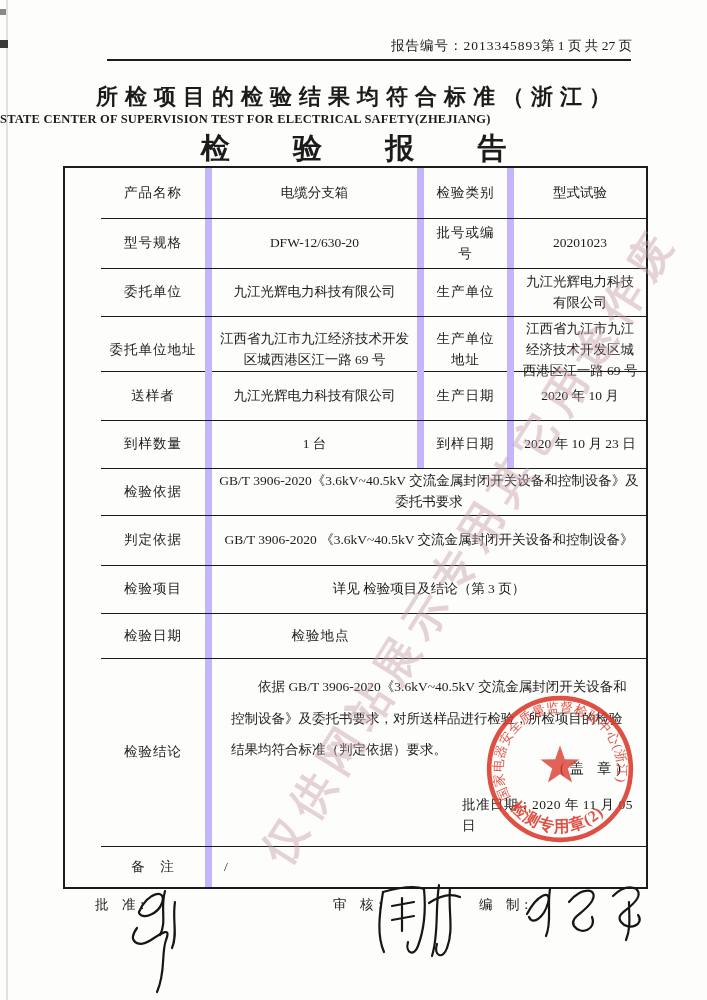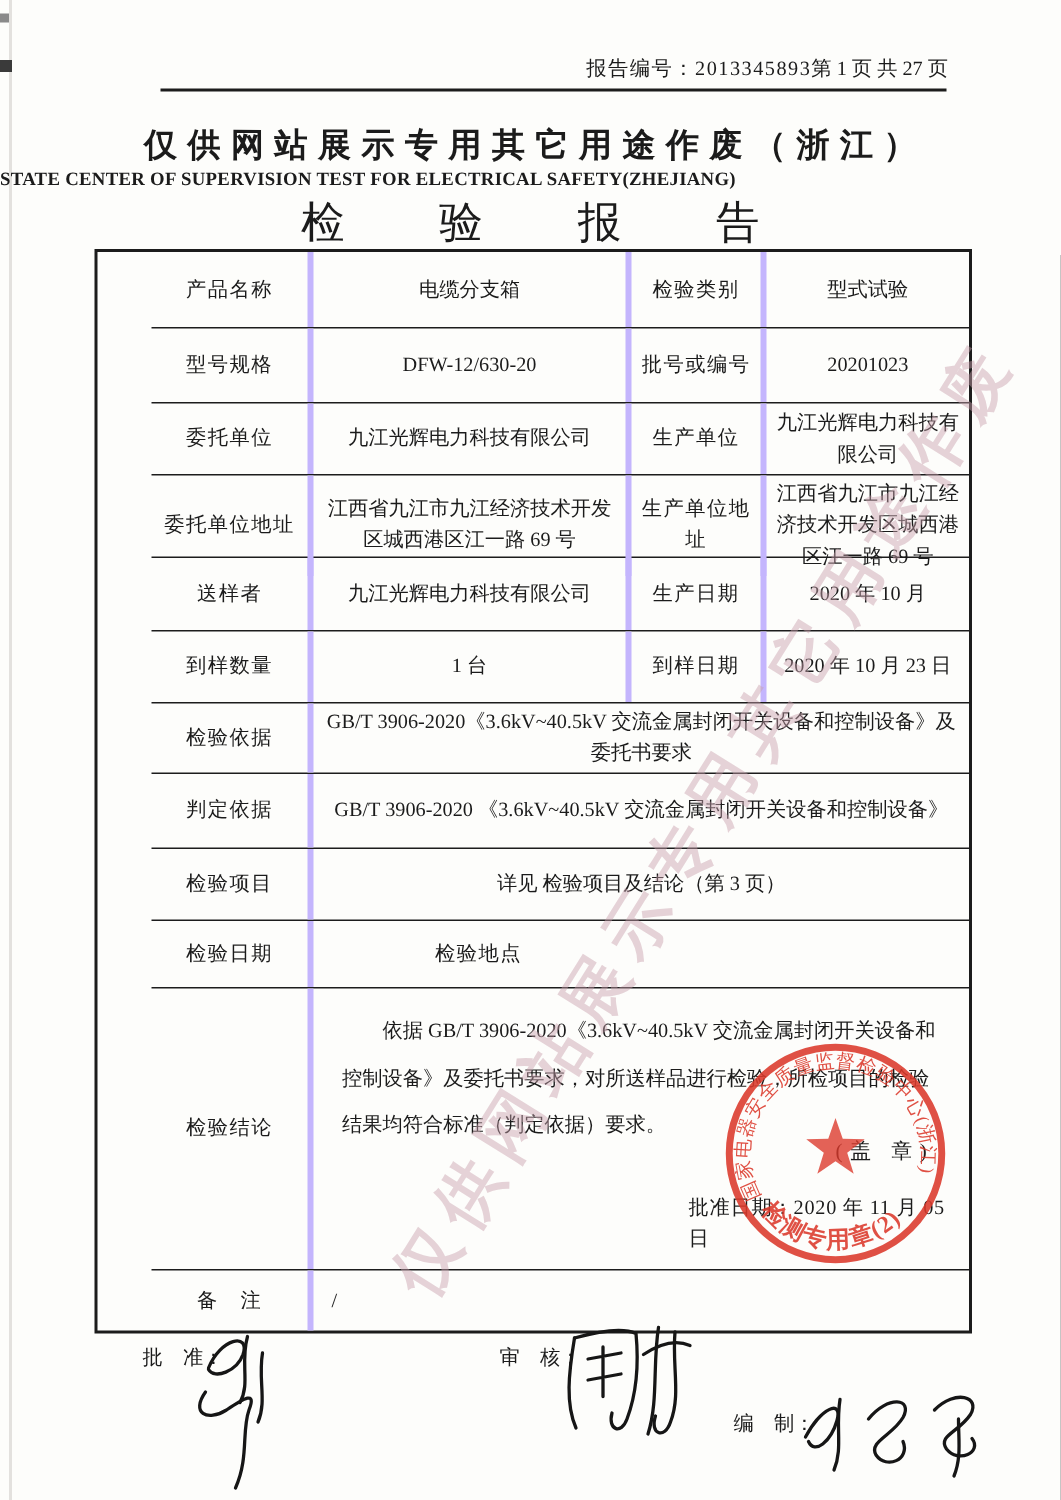--- a/index.html
+++ b/index.html
@@ -14,31 +14,31 @@
   .mark-b{position:absolute;left:0;top:40px;width:8px;height:8px;background:#3a3a3a;}
 
   
   .hdr{position:absolute;top:37px;left:108px;width:524px;display:flex;justify-content:flex-end;font-size:13.5px;}
   .hdr .left{padding-left:22px;letter-spacing:1px;}
   .hdr-line{position:absolute;top:59px;left:107px;width:524px;border-top:2px solid #1c1c1c;}
 
   
   .title-cn{position:absolute;top:82px;left:0;width:100%;text-align:center;font-size:22px;font-weight:bold;letter-spacing:7px;text-indent:7px;}
   .title-en{position:absolute;top:112px;left:0;width:100%;font-size:12.5px;font-weight:bold;letter-spacing:0.2px;}
-  .title-report{position:absolute;top:129px;left:0;width:100%;text-align:center;font-size:29px;font-weight:normal;letter-spacing:28px;text-indent:28px;}
+  .title-report{position:absolute;top:129px;left:0;width:100%;text-align:center;font-size:29px;font-weight:bold;letter-spacing:28px;text-indent:28px;}
 
   
   .tbl{position:absolute;top:166px;left:63px;width:585px;border:2px solid #1c1c1c;box-sizing:border-box;background:transparent;padding-left:36px;}
   .row{display:grid;border-top:1px solid #1c1c1c;box-sizing:border-box;}
   .row:first-child{border-top:none;}
   .r-std{grid-template-columns:104px 212px 90px 1fr;}
   .r-date{grid-template-columns:104px 224px 76px 1fr;}
   .r-wide{grid-template-columns:104px 1fr;}
   .cell{display:flex;align-items:center;justify-content:center;text-align:center;
-        font-size:13.5px;line-height:1.55;padding:2px 6px;border-left:4px solid #c4b5fd;box-sizing:border-box;}
+        font-size:13.5px;line-height:1.55;padding:2px 6px;border-left:7px solid #c4b5fd;box-sizing:border-box;}
   .cell:first-child{border-left:none;}
   .cell.lab{letter-spacing:1px;}
   .cell.left{justify-content:flex-start;text-align:left;padding-left:12px;}
   .concl-cell{position:relative;display:block;text-align:left;}
   .concl-text{margin:0;padding:10px 12px 0 13px;text-indent:2em;font-size:13.5px;line-height:2.35;}
   .seal-hint{position:absolute;left:348px;top:99px;font-size:14px;letter-spacing:5px;}
   .approval{position:absolute;left:250px;top:136px;font-size:13.5px;letter-spacing:0.5px;}
 
   
   .stamp{position:absolute;left:271px;top:33px;width:154px;height:154px;opacity:0.88;pointer-events:none;}
@@ -52,41 +52,41 @@
     font-size:44px;font-weight:bold;letter-spacing:9px;white-space:nowrap;
     color:var(--watermark-color,rgba(200,160,172,0.45));opacity:0.5;pointer-events:none;z-index:5;
   }
 
   
   .footer{position:absolute;top:896px;left:95px;width:570px;height:100px;font-size:13.5px;}
   .sig-group{position:absolute;top:0;}
   .sig-group .sig{position:absolute;}
   .g1{left:0;}   .g1 .sig{left:30px;top:-14px;}
   .g2{left:238px;}.g2 .sig{left:34px;top:-20px;}
-  .g3{left:394px;margin-top:44px;}.g3 .sig{left:40px;top:-18px;}
+  .g3{left:384px;}.g3 .sig{left:40px;top:-18px;}
   .sig path{stroke:#161616;stroke-width:2.2;fill:none;stroke-linecap:round;stroke-linejoin:round;}
 </style>
 </head>
 <body>
 
 <div class="page" style="--stamp-color: #dc392b; --watermark-color: rgba(200,160,172,0.9);">
 
   <div class="edge-line"></div>
   <div class="mark-a"></div>
   <div class="mark-b"></div>
 
   <div class="watermark">仅供网站展示专用其它用途作废</div>
 
   <div class="hdr">
     <div class="left"><span>报告编号：</span><span>2013345893</span></div>
     <div class="right">第 1 页 共 27 页</div>
   </div>
   <div class="hdr-line"></div>
 
-  <div class="title-cn">仅供网站展示专用其它用途作废（浙江）</div>
+  <div class="title-cn">所检项目的检验结果均符合标准（浙江）</div>
   <div class="title-en">STATE CENTER OF SUPERVISION TEST FOR ELECTRICAL SAFETY(ZHEJIANG)</div>
   <div class="title-report">检 验 报 告</div>
 
   <div class="tbl">
 
     <div class="row r-std" style="height:50px">
       <div class="cell lab">产品名称</div>
       <div class="cell">电缆分支箱</div>
       <div class="cell lab">检验类别</div>
       <div class="cell">型式试验</div>

